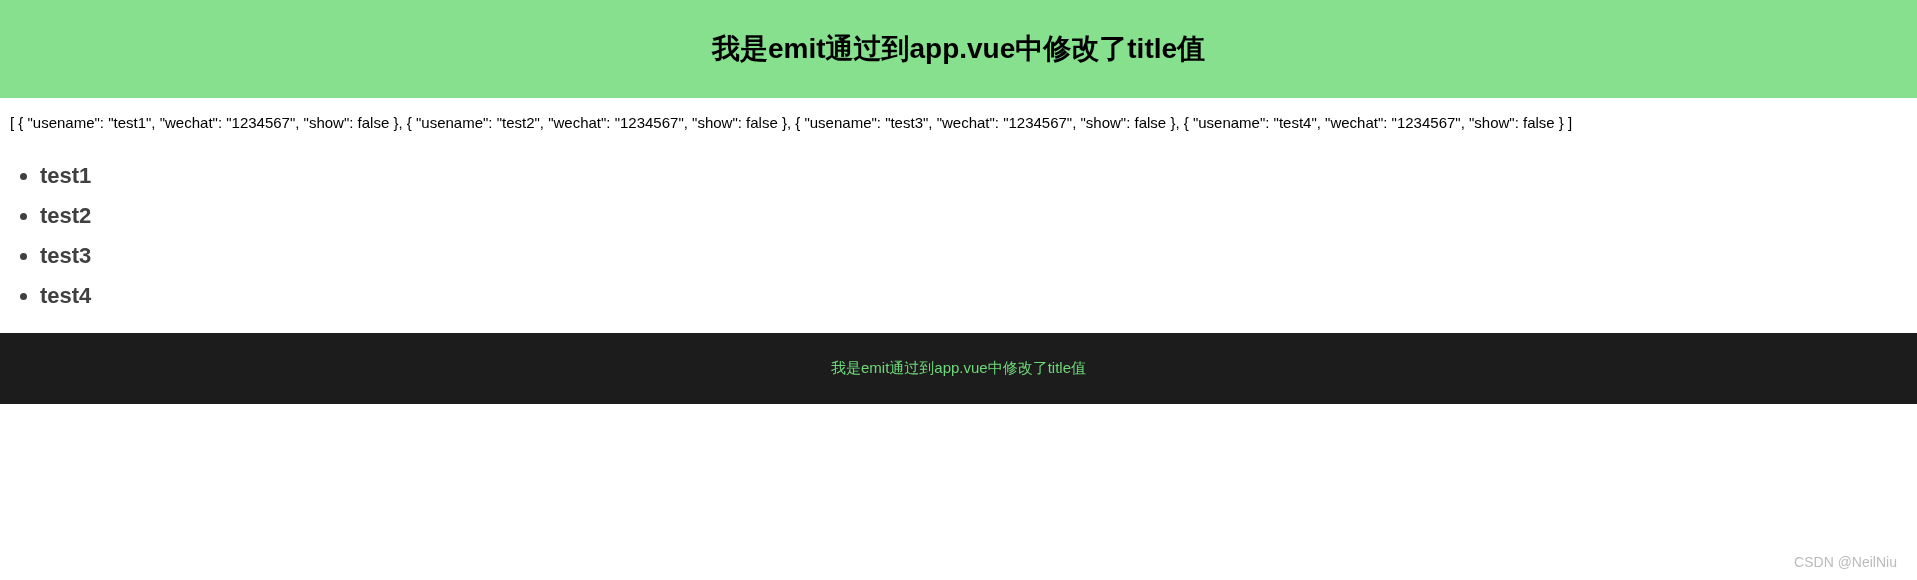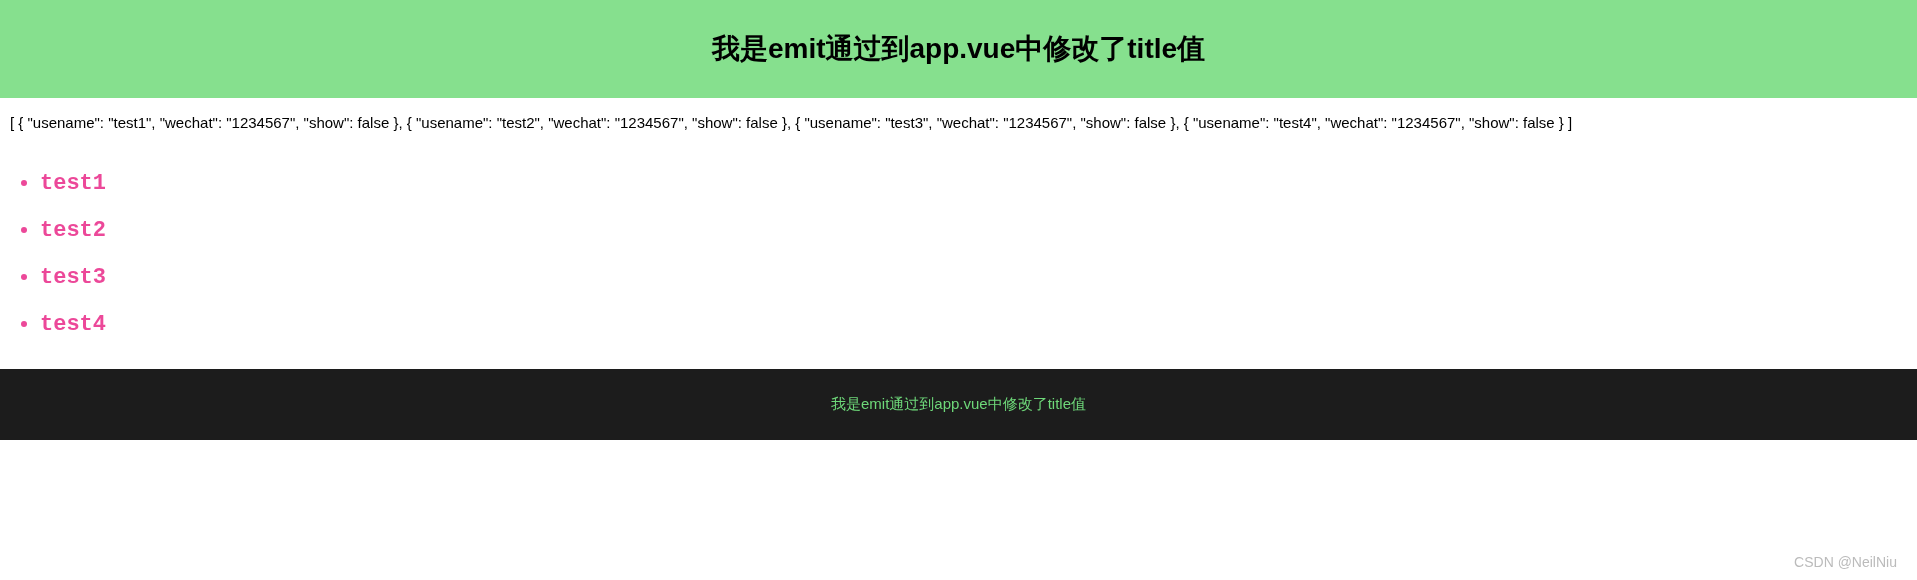--- a/index.html
+++ b/index.html
@@ -27,24 +27,23 @@
       font-size: 15px;
       color: #000;
       line-height: 1.5;
     }
     .user-list {
       padding: 0 10px 10px 40px;
     }
     .user-list li {
       font-size: 22px;
       font-weight: bold;
-      color: #ec4899;
-      margin: 22px 0;
+      color: #404040;
+      margin: 14px 0;
       list-style: disc;
-      font-family: Liberation Mono, monospace;
     }
     .footer-bar {
       background: #1c1c1c;
       padding: 26px 0;
       text-align: center;
     }
     .footer-bar span {
       color: #6ed879;
       font-size: 15px;
     }

